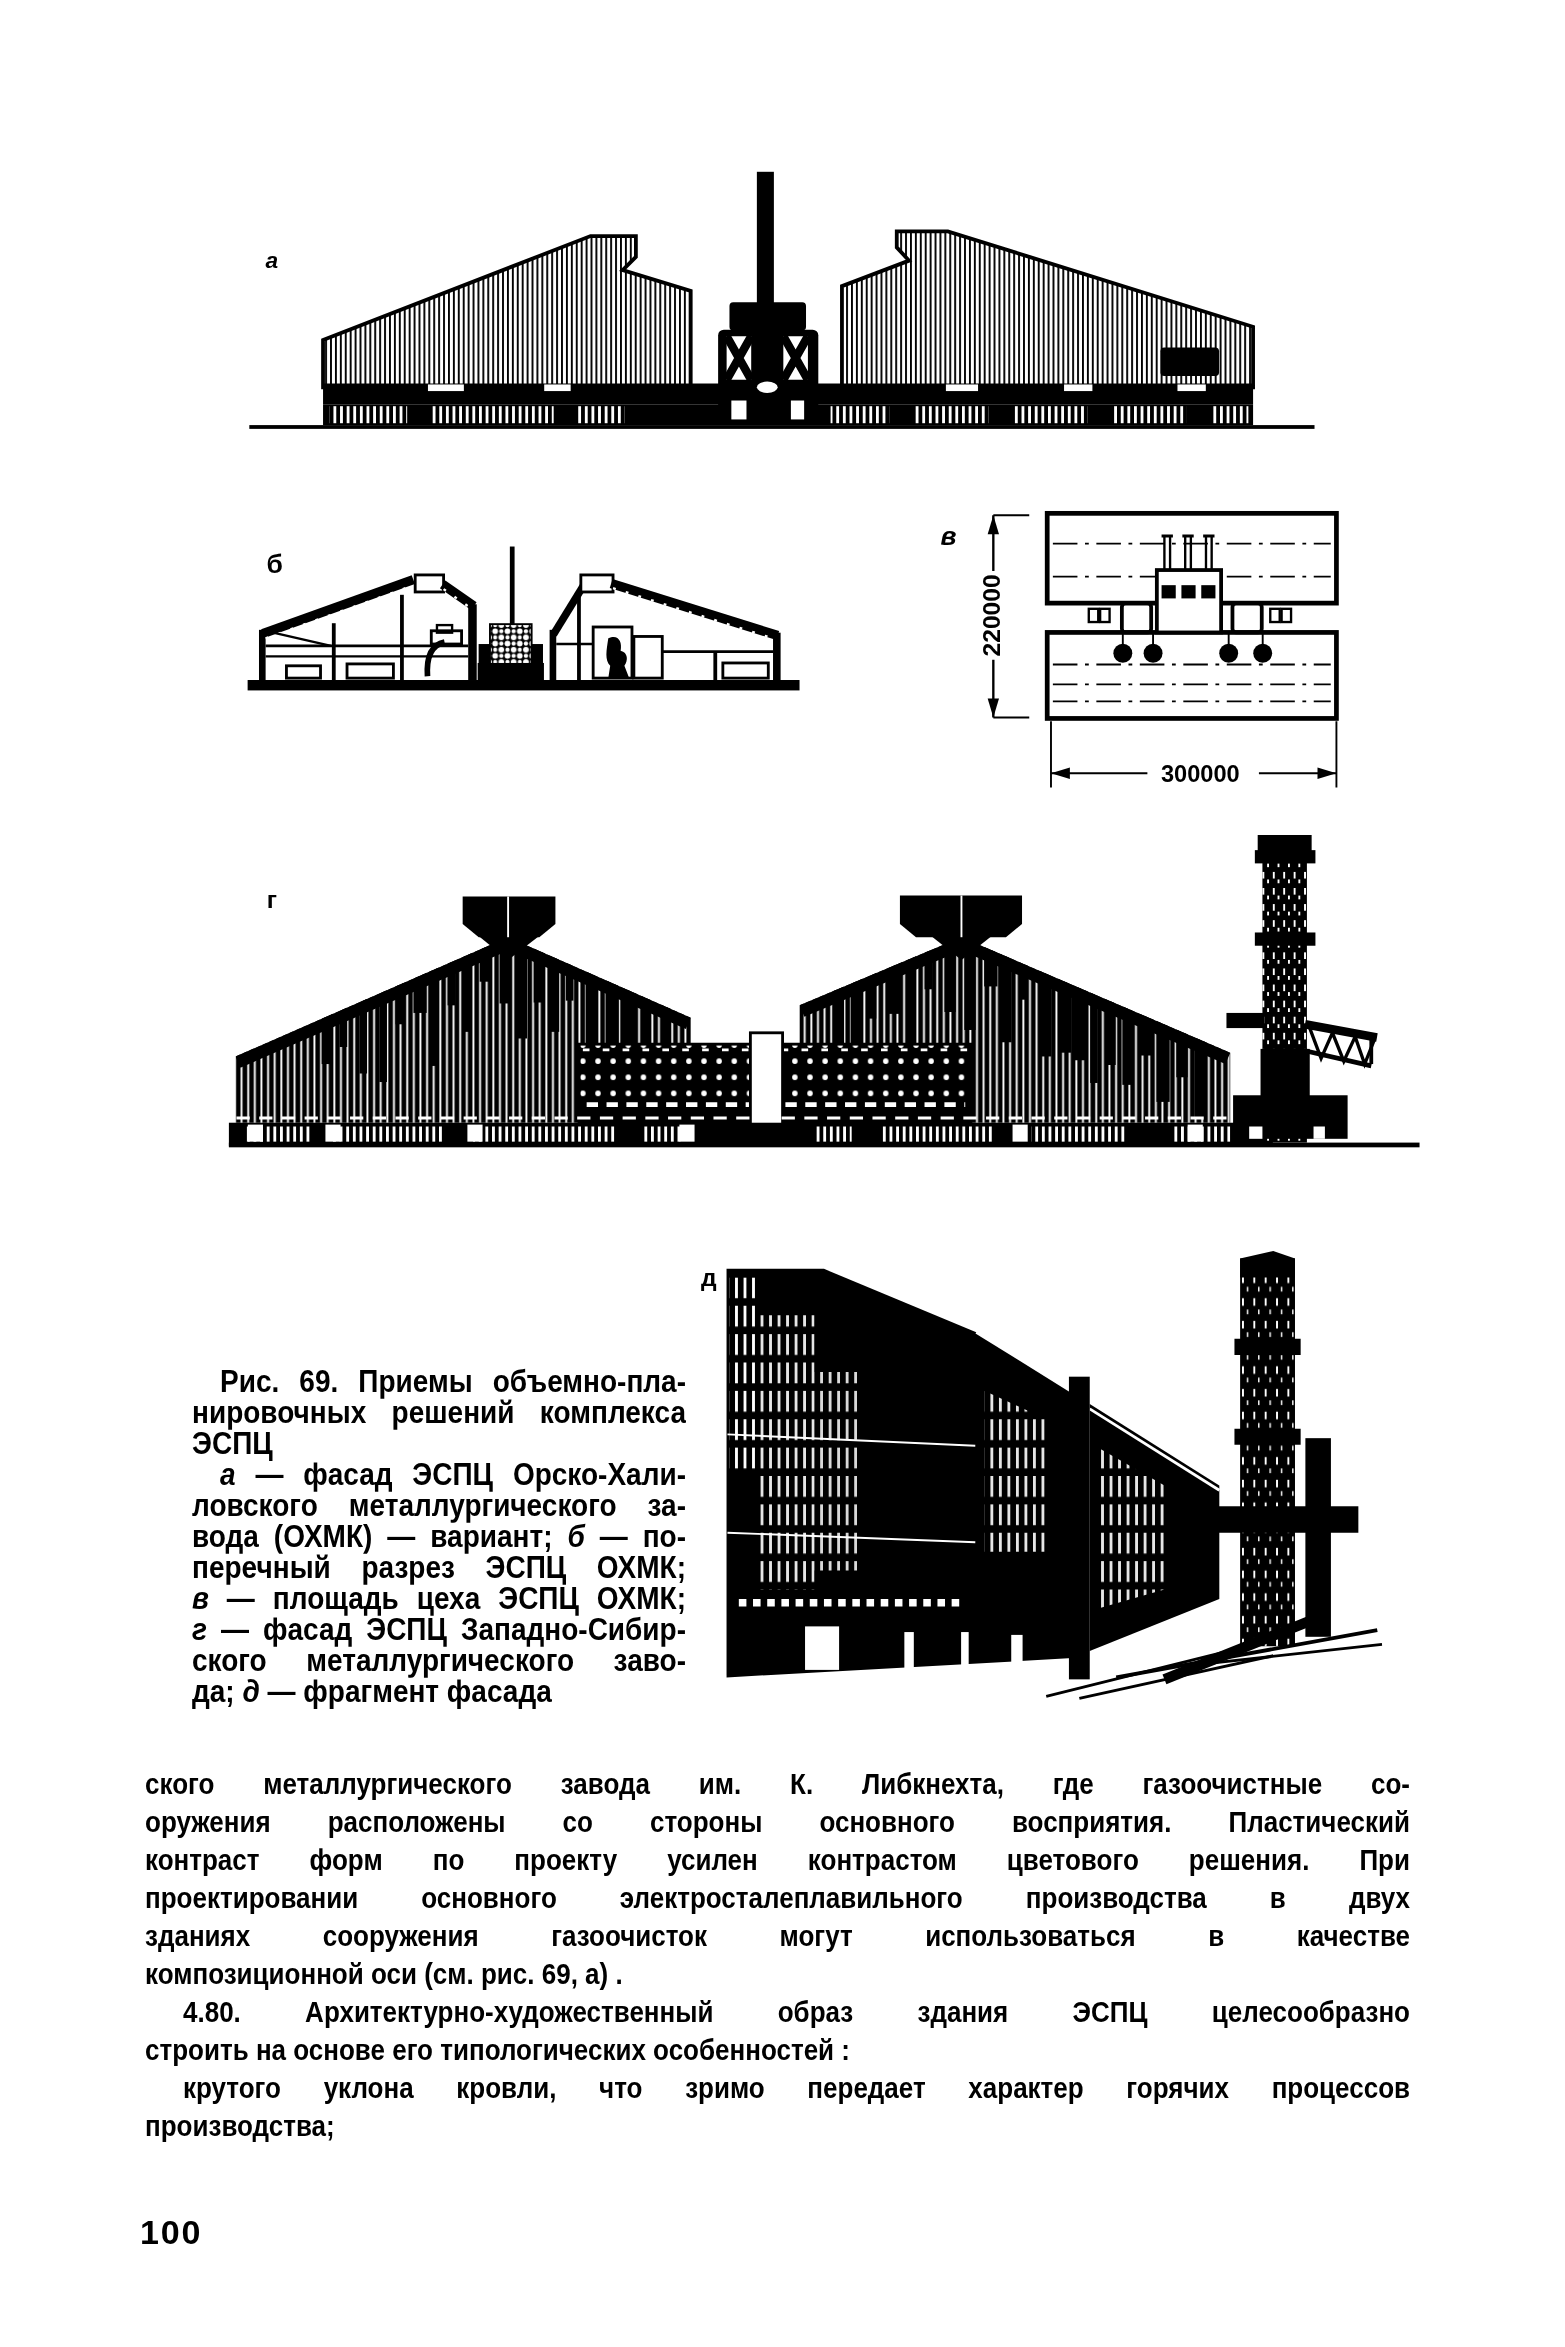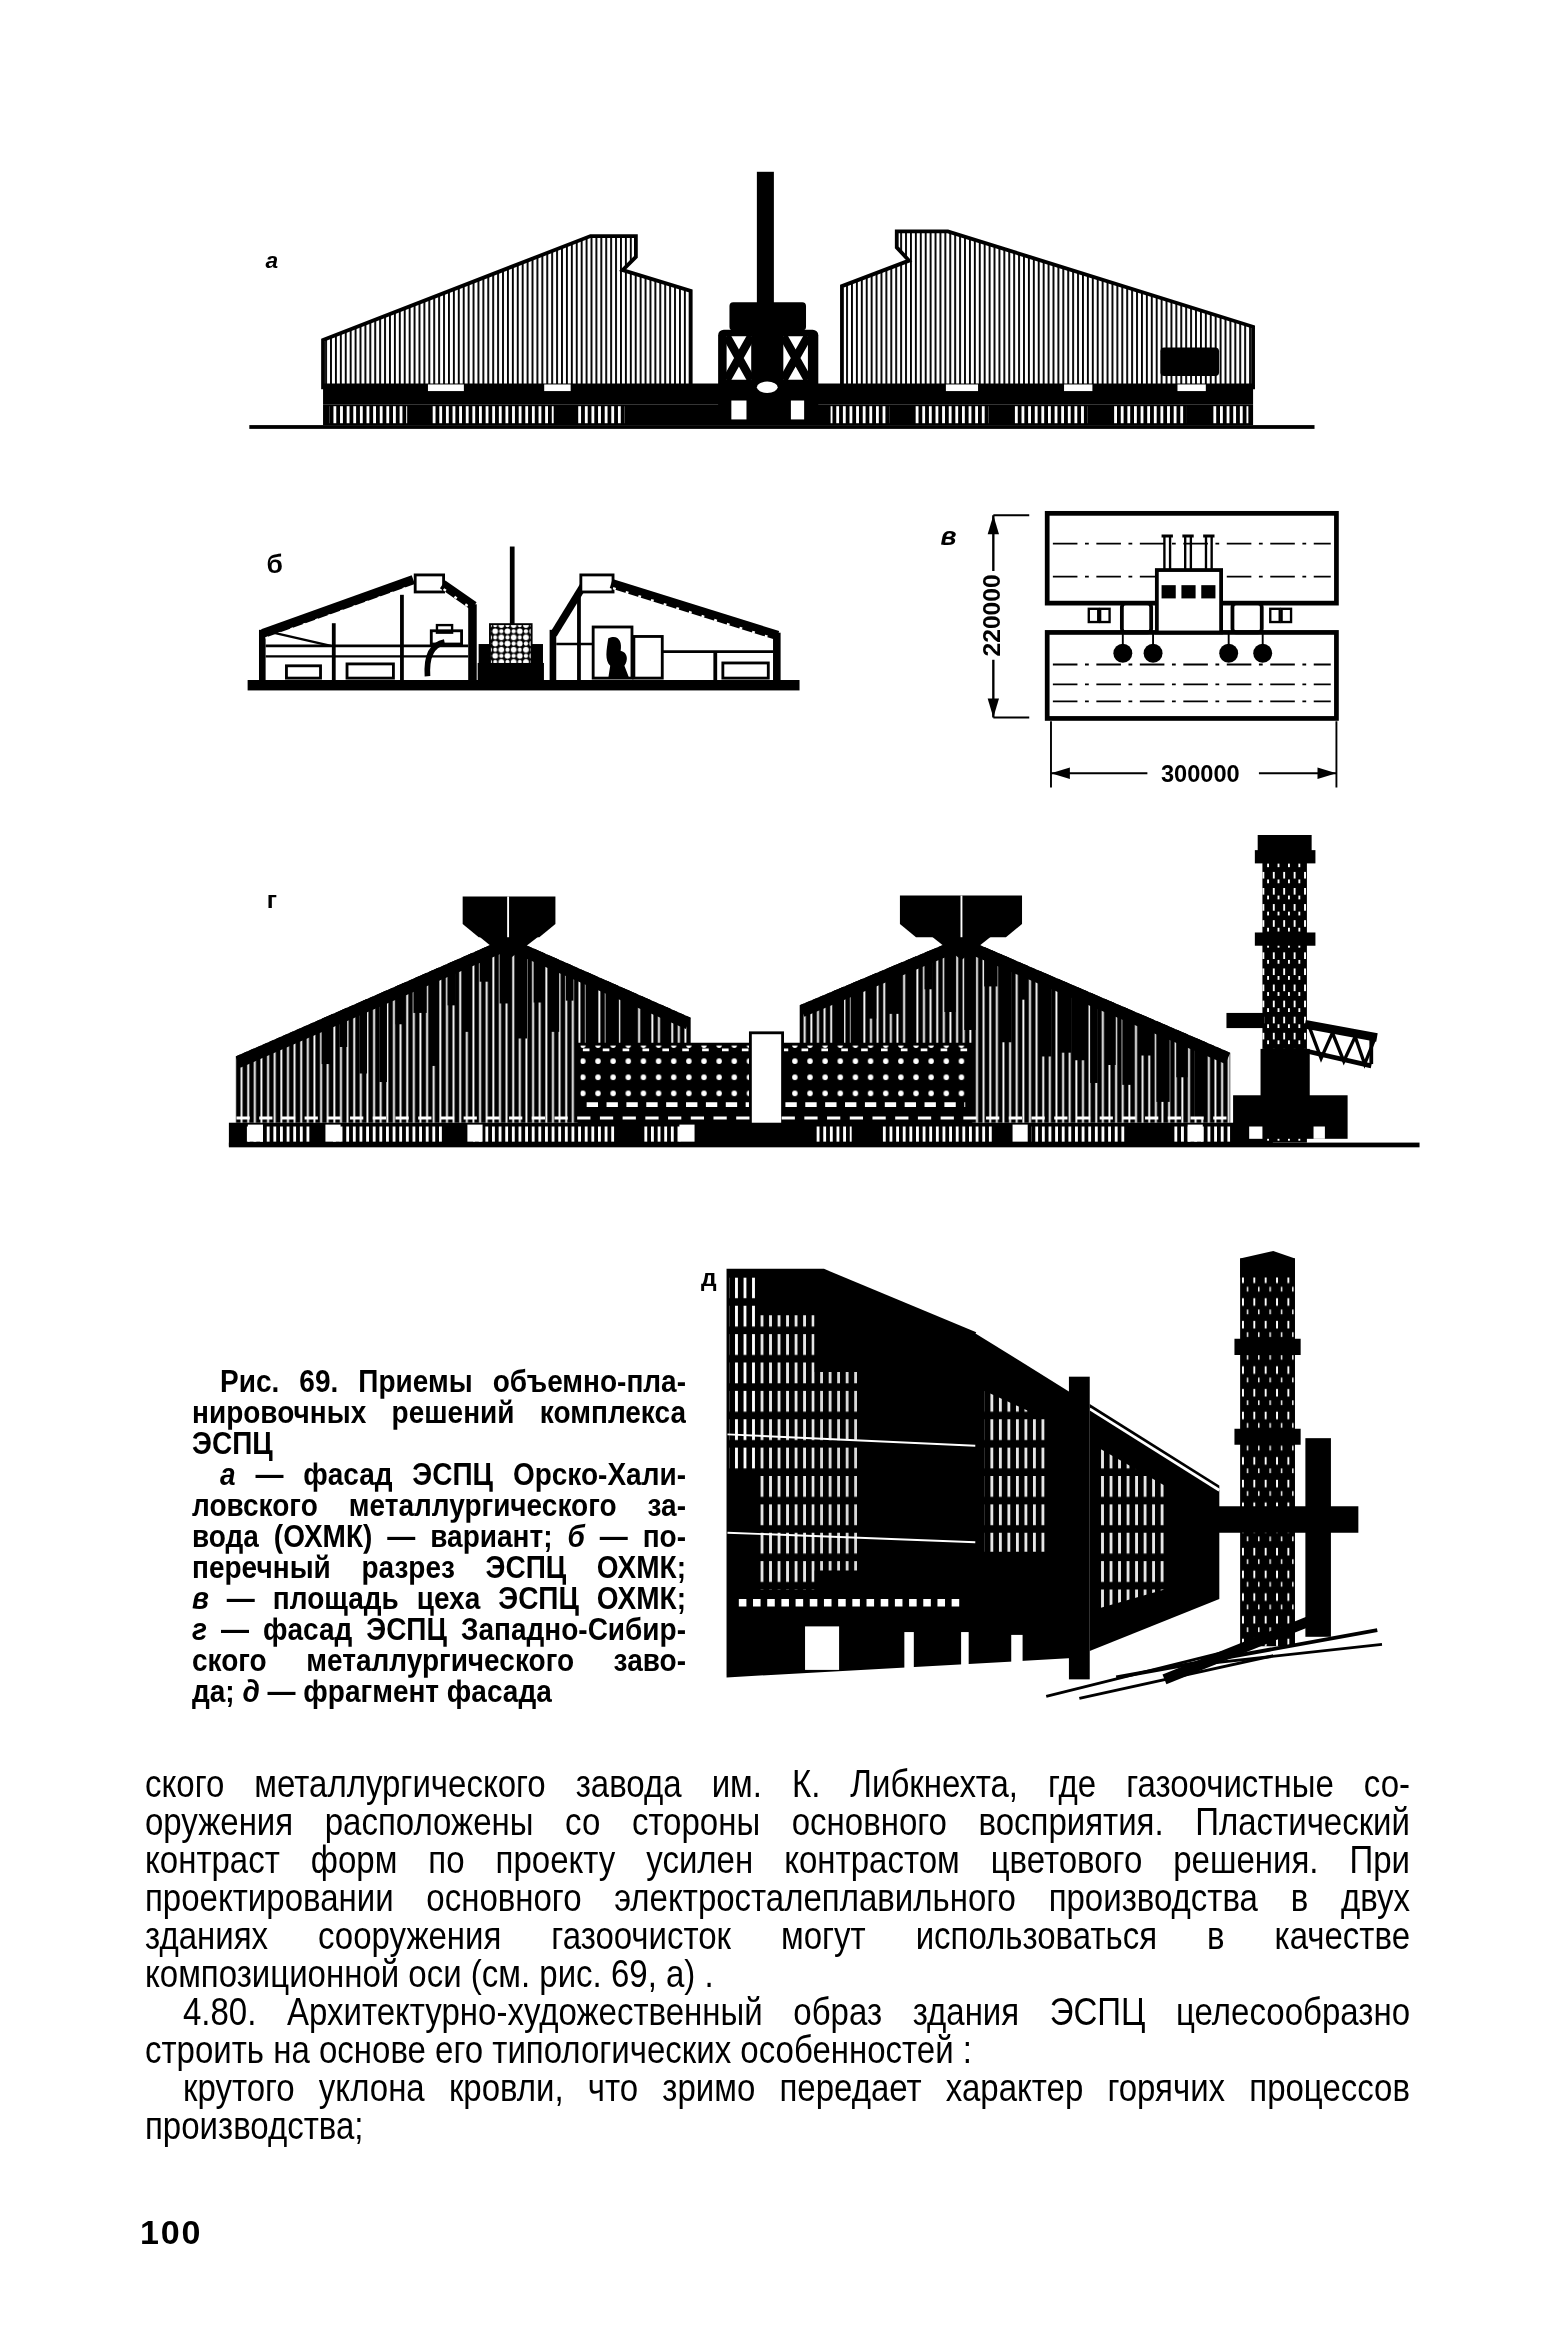--- a/index.html
+++ b/index.html
@@ -2,21 +2,21 @@
 <html style="font-size:15px"><head>
 <meta charset="utf-8">
 <style>
   html,body{margin:0;padding:0;background:#fff;}
   #page{position:relative;width:1565px;height:2348px;background:#fff;overflow:hidden;
         font-family:"Liberation Sans",sans-serif;color:#000;}
   .abs{position:absolute;}
   .cap{font-weight:bold;font-size:28px;line-height:31px;}
   .capline{text-align:justify;text-align-last:justify;height:31px;overflow:hidden;transform:scaleY(1.12);}
   .capleft{text-align:left;height:31px;transform:scaleY(1.12);}
-  .body{font-weight:normal;font-size:33px;line-height:38px;}
+  .body{font-weight:bold;font-size:26px;line-height:38px;}
   .bodyline{text-align:justify;text-align-last:justify;height:38px;overflow:hidden;white-space:nowrap;transform:scaleY(1.16);}
   .bodyleft{text-align:left;height:38px;white-space:nowrap;transform:scaleY(1.16);}
 </style>
 </head>
 <body>
 <div id="page">
 
 <svg class="abs" style="left:227px;top:151px;" width="1107" height="293" viewBox="240 160 1170 310" xmlns="http://www.w3.org/2000/svg">
 <defs>
   <pattern id="vhA" width="5.2" height="8" patternUnits="userSpaceOnUse">

